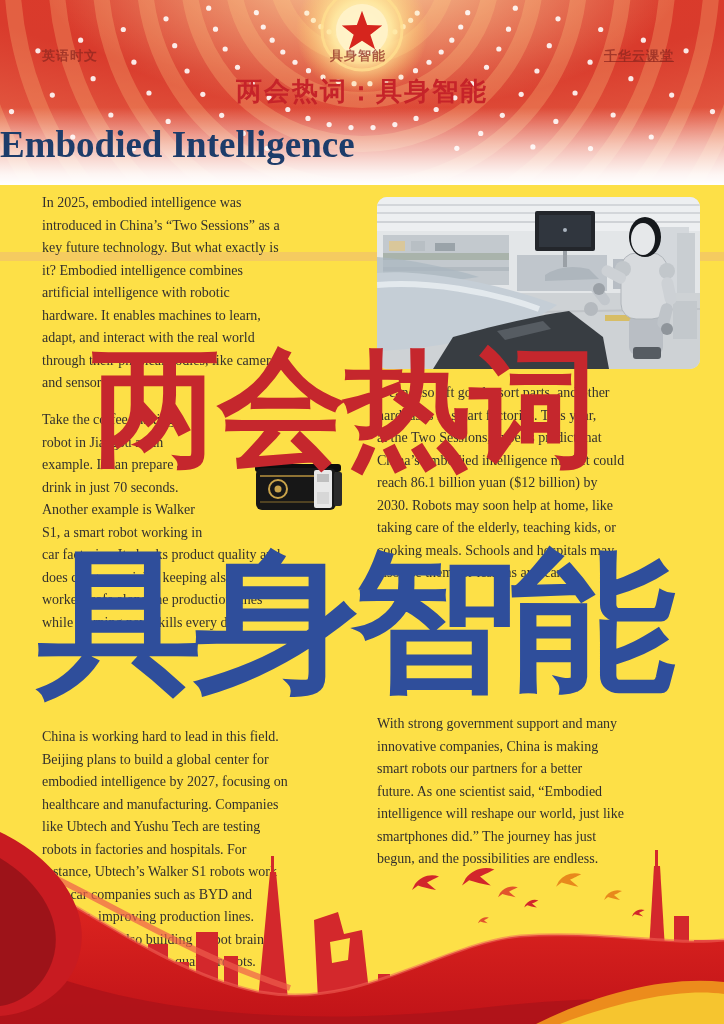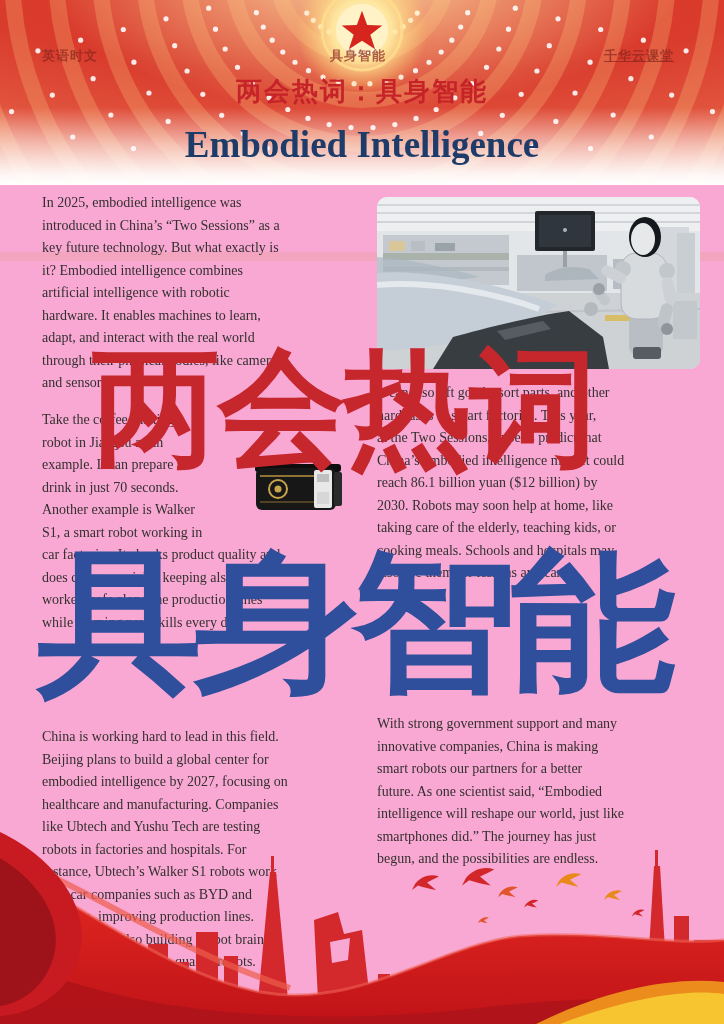--- a/index.html
+++ b/index.html
@@ -1,33 +1,33 @@
 <!DOCTYPE html>
 <html><head>
 <meta charset="utf-8">
 <style>
   html,body{margin:0;padding:0;background:#888;}
-  .page{position:relative;width:724px;height:1024px;overflow:hidden;background:#f9a8d4;
+  .page{position:relative;width:724px;height:1024px;overflow:hidden;background:#fde047;
         font-family:"Liberation Serif","DejaVu Serif",serif;}
   
   .header{position:absolute;top:0;left:0;width:724px;height:185px;z-index:1;
     background:
       radial-gradient(ellipse 520px 230px at 50% -30px, rgba(255,240,180,.85), rgba(232,80,48,0) 62%),
       radial-gradient(ellipse 1150px 340px at 50% -50px, #dd3a29 0%, #d93b2c 38%, #e25740 58%, #ee8a6d 76%, #f6bda9 88%, #fdeae3 100%);}
   .header-fade{position:absolute;top:0;left:0;width:724px;height:185px;z-index:3;pointer-events:none;
     background:linear-gradient(180deg, rgba(255,255,255,0) 58%, rgba(255,255,255,.55) 78%, rgba(255,255,255,.92) 94%, #fff 100%);}
   .hdots{position:absolute;top:0;left:0;z-index:2;}
   .hstar{position:absolute;top:0;left:0;z-index:2;}
   .badge{position:absolute;top:47px;font-family:"DejaVu Sans","Liberation Sans",sans-serif;
     font-size:13px;font-weight:700;color:rgba(140,38,30,.72);letter-spacing:1px;z-index:4;}
   .badge.l{left:42px;} .badge.c{left:330px;} .badge.r{left:604px;text-decoration:underline;}
   .title-cn{position:absolute;top:74px;left:0;width:724px;text-align:center;z-index:4;
     font-family:"DejaVu Sans","Liberation Sans",sans-serif;font-weight:900;font-size:26px;
     color:#c62329;letter-spacing:2px;}
-  .title-en{position:absolute;top:123px;left:0;width:724px;text-align:center;z-index:4;
+  .title-en{position:absolute;top:123px;left:0;width:724px;z-index:4;
     font-family:"Liberation Serif","DejaVu Serif",serif;font-weight:700;font-size:37px;color:#1d3c6a;}
   
   .para{position:absolute;white-space:pre-line;font-size:14px;line-height:22.5px;color:#33302e;z-index:2;}
   .p-left1{left:42px;top:192px;width:340px;}
   .p-left2a{left:42px;top:409px;width:225px;}
   .p-left2b{left:42px;top:544px;width:340px;}
   .p-left3{left:42px;top:726px;width:340px;}
   .p-right1{left:377px;top:382px;width:345px;}
   .p-right2{left:377px;top:713px;width:345px;}
   .pink-stripe{position:absolute;top:252px;left:0;width:724px;height:9px;

